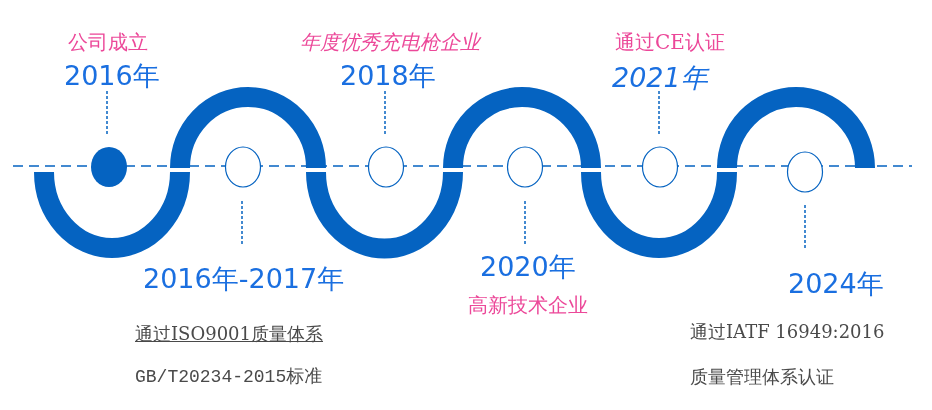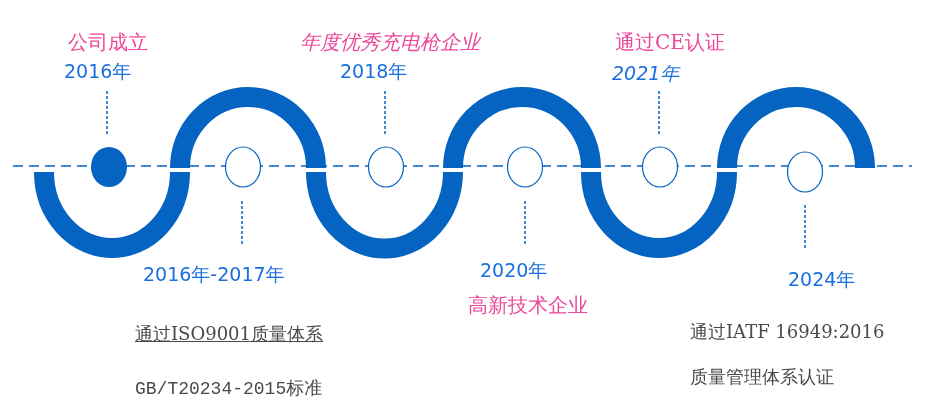--- a/index.html
+++ b/index.html
@@ -1,20 +1,20 @@
 <!DOCTYPE html>
 <html><head>
 <meta charset="utf-8">
 <style>
   html, body { margin:0; padding:0; background:#ffffff; }
   body { width:932px; height:410px; position:relative; overflow:hidden; }
   #canvas { position:absolute; left:0; top:0; width:932px; height:410px; }
   .label { position:absolute; white-space:nowrap; line-height:1; }
   .title { font-family:"DejaVu Serif","Liberation Serif",serif; color:#ec4899; font-size:20px; }
-  .year { font-family:"DejaVu Sans","Liberation Sans",sans-serif; color:#1a6fe0; font-size:19px; }
+  .year { font-family:"DejaVu Sans","Liberation Sans",sans-serif; color:#1a6fe0; font-size:27px; }
   .desc { font-family:"DejaVu Serif","Liberation Serif",serif; color:#4a4a4a; font-size:18px; }
   .mono { font-family:"Liberation Mono","DejaVu Sans Mono",monospace; }
 </style>
 </head>
 <body>
 
 <svg id="canvas" width="932" height="410" viewBox="0 0 932 410">
 
   <line x1="13" y1="166" x2="912" y2="166" stroke="#0563c1" stroke-width="1.6" stroke-dasharray="10,6"></line>
 
@@ -44,26 +44,26 @@
     <line x1="659" y1="91" x2="659" y2="134"></line>
     <line x1="805" y1="205" x2="805" y2="248"></line>
   </g>
 </svg>
 
 <div class="label title" style="left:68px;top:32px;">公司成立</div>
 <div class="label year" style="left:64px;top:62px;">2016年</div>
 
 <div class="label year" style="left:143px;top:265px;">2016年-2017年</div>
 <div class="label desc" style="left:135px;top:325px;text-decoration:underline;">通过ISO9001质量体系</div>
-<div class="label desc mono" style="left:135px;top:380px;">GB/T20234-2015标准</div>
+<div class="label desc mono" style="left:135px;top:368px;">GB/T20234-2015标准</div>
 
 <div class="label title" style="left:300px;top:32px;font-style:italic;">年度优秀充电枪企业</div>
 <div class="label year" style="left:340px;top:62px;">2018年</div>
 
-<div class="label year" style="left:480px;top:253px;margin-top:8px;">2020年</div>
+<div class="label year" style="left:480px;top:253px;">2020年</div>
 <div class="label title" style="left:468px;top:295px;">高新技术企业</div>
 
 <div class="label title" style="left:615px;top:32px;">通过CE认证</div>
 <div class="label year" style="left:612px;top:64px;font-style:italic;">2021年</div>
 
 <div class="label year" style="left:760px;top:270px;margin-left:28px;">2024年</div>
 <div class="label desc" style="left:690px;top:323px;">通过IATF 16949:2016</div>
 <div class="label desc" style="left:690px;top:368px;">质量管理体系认证</div>
 
 </body></html>

